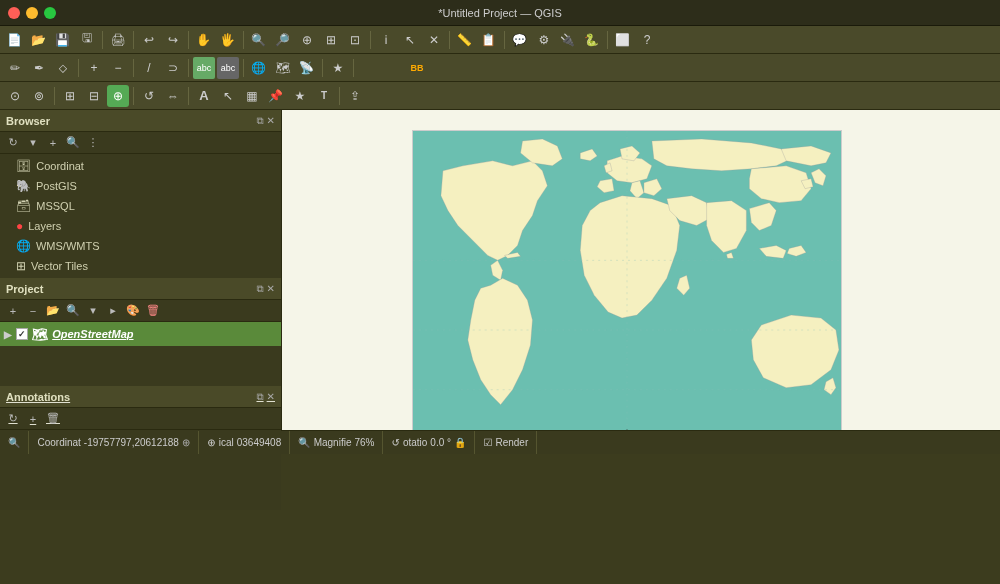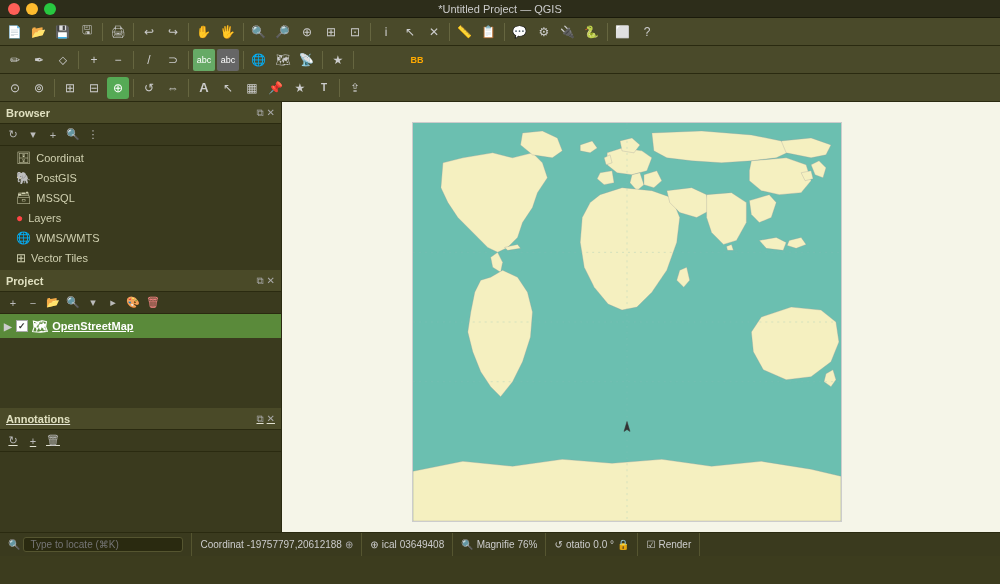--- a/index.html
+++ b/index.html
@@ -9,21 +9,21 @@
       background: #3c3c1e;
       font-family: 'Helvetica Neue', Arial, sans-serif;
       font-size: 11px;
       color: #e0e0d0;
       overflow: hidden;
       user-select: none;
     }
 
     
     #title-bar {
-      height: 18px;
+      height: 26px;
       background: #2d2d1a;
       display: flex;
       align-items: center;
       justify-content: center;
       position: relative;
       border-bottom: 1px solid #1a1a0a;
     }
     #traffic-lights {
       position: absolute;
       left: 8px;
@@ -373,21 +373,21 @@
   <button class="tb-btn" style="font-size:13px;font-weight:bold;">A</button>
   <button class="tb-btn">↖</button>
   <button class="tb-btn">▦</button>
   <button class="tb-btn">📌</button>
   <button class="tb-btn">★</button>
   <button class="tb-btn" style="font-size:10px;font-weight:bold;">T</button>
   <div class="tb-sep"></div>
   <button class="tb-btn">⇪</button>
 </div>
 
-<div id="main-content" style="height: 430px;">
+<div id="main-content" style="height: 320px;">
 
   <div id="left-panel">
 
     <div id="browser-section">
       <div class="panel-header">
         <span class="panel-title">Browser</span>
         <div class="panel-controls">
           <span class="panel-ctrl-btn">⧉</span>
           <span class="panel-ctrl-btn">✕</span>
         </div>
@@ -444,21 +444,21 @@
         <button class="sm-btn">▸</button>
         <button class="sm-btn">🎨</button>
         <button class="sm-btn" style="color:#f88;">🗑</button>
       </div>
       <div class="layer-item">
         <span style="font-size:10px;color:#ccc;">▶</span>
         <div class="layer-checkbox">
           <span style="font-size:9px;color:#333;">✓</span>
         </div>
         <span style="font-size:13px;">🗺</span>
-        <span style="text-decoration:underline;">OpenStreetMap</span>
+        <span style="text-decoration:underline;font-style:italic;">OpenStreetMap</span>
       </div>
     </div>
 
     <div id="layers-empty"></div>
 
     <div id="annotations-section">
       <div class="panel-header">
         <span class="panel-title">Annotations</span>
         <div class="panel-controls">
           <span class="panel-ctrl-btn">⧉</span>
@@ -544,21 +544,20 @@
 
         <path d="M 215 300 L 218 310 L 215 308 L 212 310 Z" fill="#333" stroke="#333" stroke-width="0.5"></path>
       </svg>
     </div>
   </div>
 </div>
 
 <div id="status-bar">
   <div class="status-item">
     <span>🔍</span>
-    <input id="locate-box" type="text" placeholder="Type to locate (⌘K)" style="">
   </div>
   <div class="status-item">
     <span>Coordinat</span>
     <span>-19757797,20612188</span>
     <span class="status-icon-btn">⊕</span>
   </div>
   <div class="status-item">
     <span>⊕</span>
     <span>ical</span>
     <span>03649408</span>

